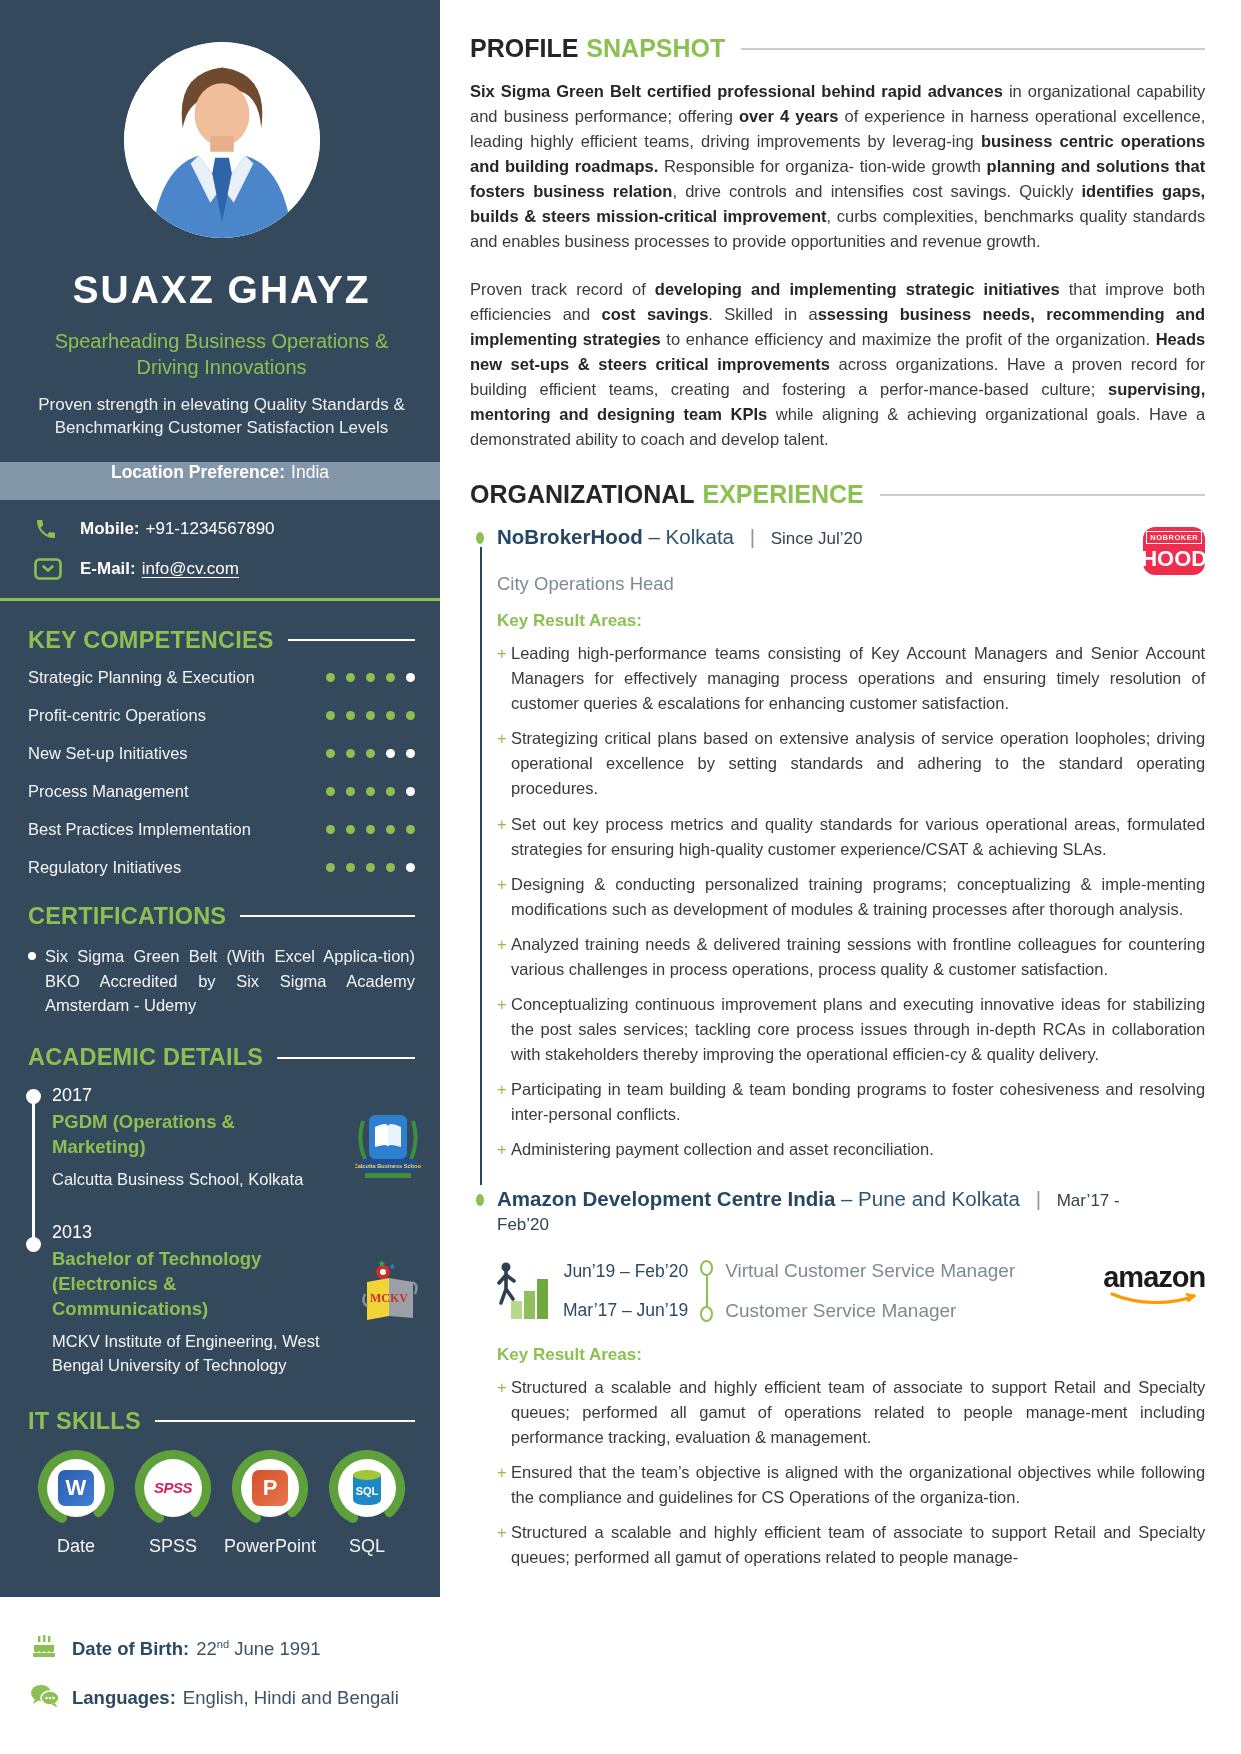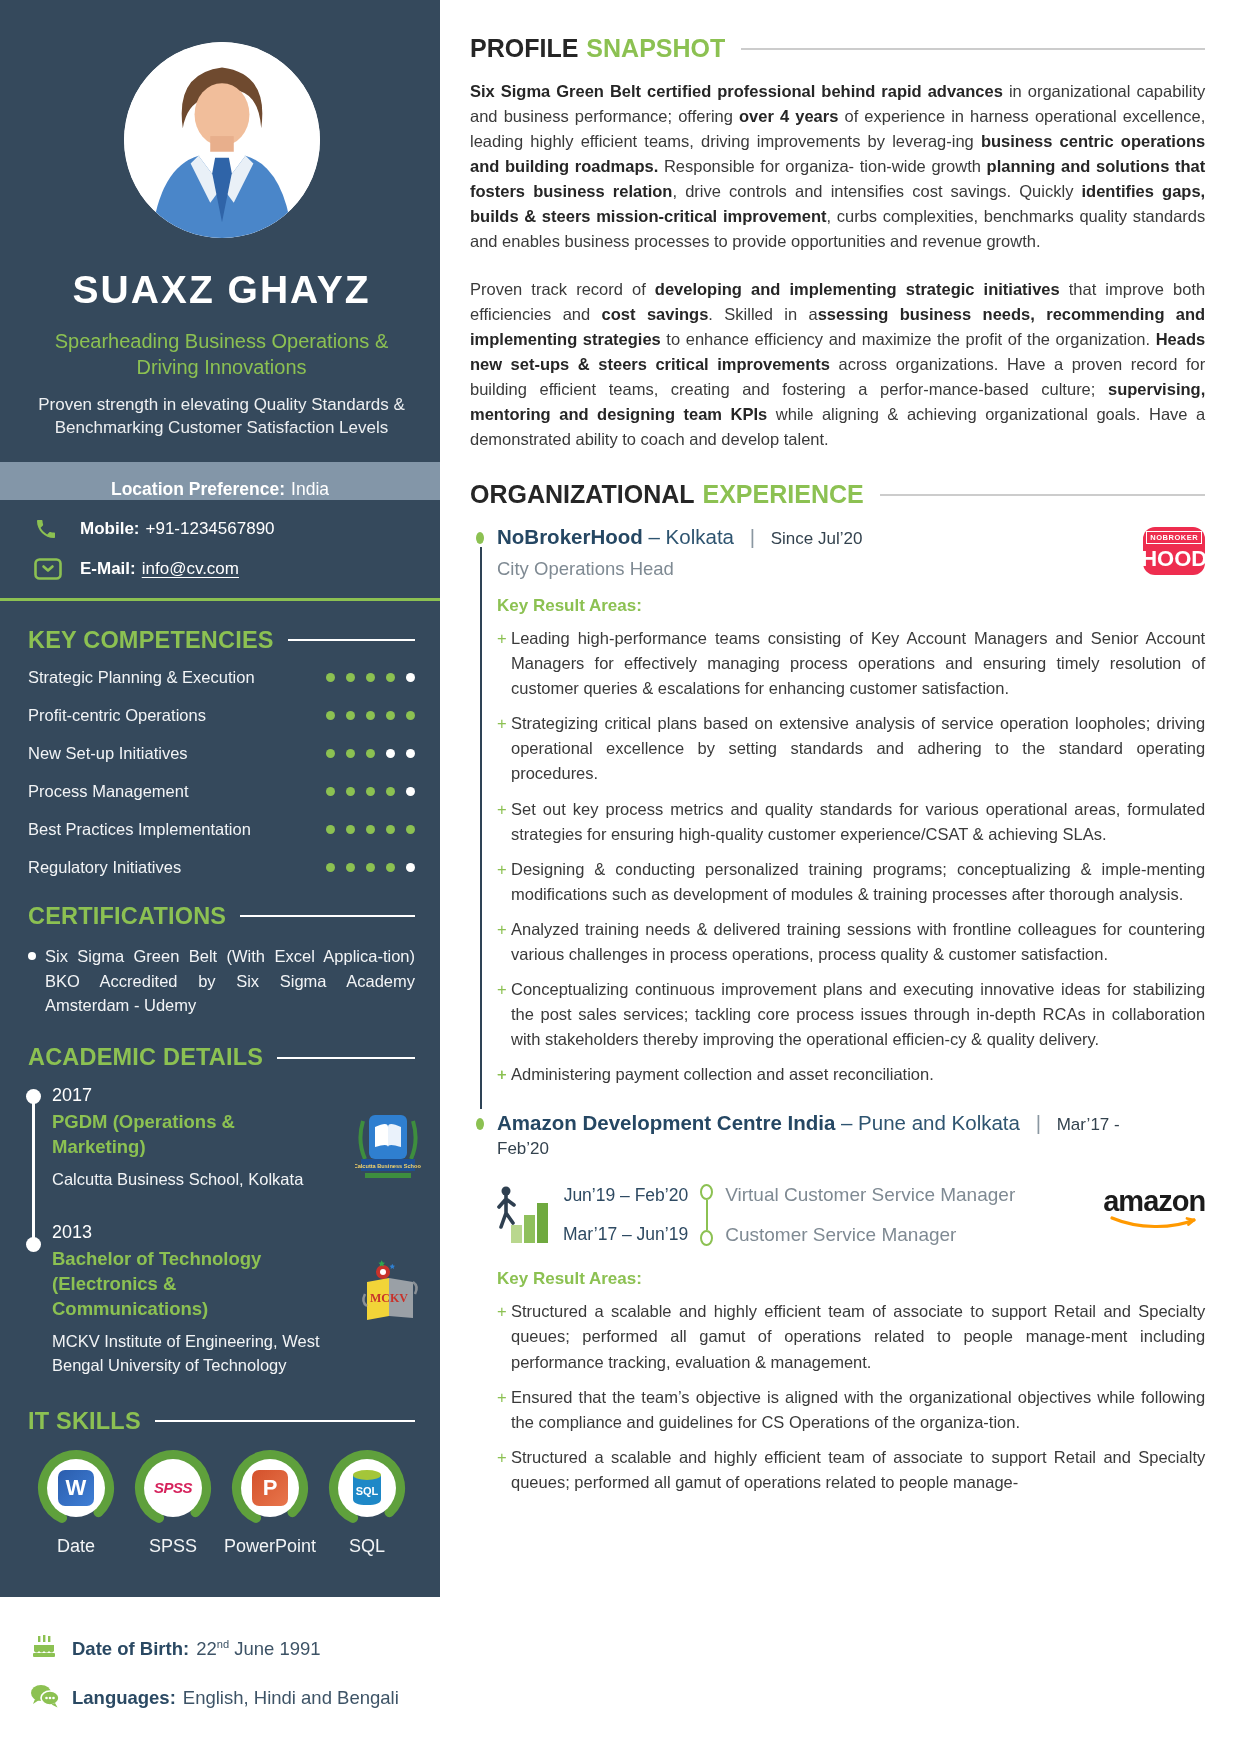--- a/index.html
+++ b/index.html
@@ -6,21 +6,21 @@
   .page{position:relative;width:1241px;height:1754px;overflow:hidden;background:#ffffff;
         font-family:"Liberation Sans","DejaVu Sans",sans-serif;display:flex;}
   
   .left{width:440px;flex:0 0 440px;display:flex;flex-direction:column;}
   .sidebar{height:1597px;background:#35495C;color:#fff;overflow:hidden;box-sizing:border-box;padding:42px 25px 0 28px;}
   .photo-wrap{text-align:center;margin-bottom:26px;}
   .photo{width:196px;height:196px;border-radius:50%;background:#fff;display:inline-block;overflow:hidden;}
   .side-name{font-size:39px;font-weight:bold;letter-spacing:2px;text-align:center;color:#fff;margin:0 0 16px;}
   .tagline{font-size:20px;line-height:1.3;color:#8CC152;text-align:center;margin:0 6px 14px;}
   .subtitle{font-size:17px;line-height:1.35;color:#EDEFF1;text-align:center;margin:0 0 22px;}
-  .loc-bar{margin:0 -25px 0 -28px;background:#8396A8;height:38px;display:flex;align-items:flex-end;justify-content:center;font-size:17.5px;}
+  .loc-bar{margin:0 -25px 0 -28px;background:#8396A8;height:38px;display:flex;align-items:flex-start;justify-content:center;font-size:17.5px;}
   .loc-bar b{margin-right:6px;}
   .contact{margin:16px 0 0 6px;}
   .c-row{display:flex;align-items:center;margin-bottom:14px;}
   .c-ic{width:30px;height:26px;flex:0 0 30px;margin-right:16px;display:flex;align-items:center;}
   .c-row .lbl{font-weight:bold;font-size:17px;margin-right:6px;}
   .c-row .val{font-size:17px;}
   .c-row .val.link{text-decoration:underline;text-underline-offset:3px;}
   .green-divider{height:3px;background:#8CC152;margin:16px -25px 0 -28px;}
   .side-h{display:flex;align-items:center;gap:14px;margin:26px 0 14px;}
   .side-h .t{color:#8CC152;font-size:23.5px;font-weight:bold;letter-spacing:.2px;white-space:nowrap;}
@@ -70,21 +70,21 @@
   .job{position:relative;padding-left:27px;margin-top:8px;}
   .job + .job{margin-top:24px;}
   .job .jdot{position:absolute;left:6px;top:7px;width:8px;height:12px;border-radius:50%;background:#8CC152;}
   .job .rail{position:absolute;left:10px;top:22px;bottom:-22px;width:2px;background:#2E4356;}
   .job-head{position:relative;padding-right:80px;}
   .jh-line{font-size:20.5px;color:#2A4A66;}
   .jh-line .co{font-weight:bold;color:#254763;}
   .jh-line .loc{color:#2E5470;}
   .jh-line .sep{color:#8A97A1;margin:0 10px;font-weight:300;}
   .jh-line .per{font-size:17px;color:#33424E;}
-  .jh-role{font-size:18.5px;color:#7F8A93;margin-top:9px;}
+  .jh-role{font-size:18.5px;color:#7F8A93;margin-top:24px;}
   .job-logo-nbh{position:absolute;right:0;top:2px;width:62px;height:48px;border-radius:12px;background:#EE2D4F;
       display:flex;flex-direction:column;align-items:center;justify-content:center;color:#fff;}
   .job-logo-nbh .l1{font-size:7.5px;font-weight:bold;border:1px solid #fff;padding:1px 3px;letter-spacing:.5px;}
   .job-logo-nbh .l2{font-size:22px;font-weight:900;letter-spacing:0;margin-top:2px;}
   .kra{color:#8CC152;font-weight:bold;font-size:17px;margin:16px 0 10px;}
   ul.kra-list{list-style:none;margin:0;padding:0;}
   ul.kra-list li{position:relative;padding-left:14px;margin-bottom:10px;font-size:16.5px;line-height:1.52;text-align:justify;color:#3A3A3A;}
   ul.kra-list li .plus{position:absolute;left:0;top:0;color:#8CC152;}
   .roles{position:relative;display:flex;align-items:center;gap:12px;margin:18px 0 2px;padding-right:190px;}
   .ladder{flex:0 0 54px;}
@@ -366,21 +366,21 @@
         </span>
       </div>
       <div class="kra">Key Result Areas:</div>
       <ul class="kra-list">
         <li><span class="plus">+</span><span>Leading high-performance teams consisting of Key Account Managers and Senior Account Managers for effectively managing process operations and ensuring timely resolution of customer queries &amp; escalations for enhancing customer satisfaction.</span></li>
         <li><span class="plus">+</span><span>Strategizing critical plans based on extensive analysis of service operation loopholes; driving operational excellence by setting standards and adhering to the standard operating procedures.</span></li>
         <li><span class="plus">+</span><span>Set out key process metrics and quality standards for various operational areas, formulated strategies for ensuring high-quality customer experience/CSAT &amp; achieving SLAs.</span></li>
         <li><span class="plus">+</span><span>Designing &amp; conducting personalized training programs; conceptualizing &amp; imple-menting modifications such as development of modules &amp; training processes after thorough analysis.</span></li>
         <li><span class="plus">+</span><span>Analyzed training needs &amp; delivered training sessions with frontline colleagues for countering various challenges in process operations, process quality &amp; customer satisfaction.</span></li>
         <li><span class="plus">+</span><span>Conceptualizing continuous improvement plans and executing innovative ideas for stabilizing the post sales services; tackling core process issues through in-depth RCAs in collaboration with stakeholders thereby improving the operational efficien-cy &amp; quality delivery.</span></li>
-        <li><span class="plus">+</span></li>
+        <li><span class="plus">+</span><span>Participating in team building &amp; team bonding programs to foster cohesiveness and resolving inter-personal conflicts.</span></li>
         <li><span class="plus">+</span><span>Administering payment collection and asset reconciliation.</span></li>
       </ul>
     </div>
 
     <div class="job">
       <span class="jdot"></span>
       <div class="job-head">
         <div class="jh-line">
           <span class="co">Amazon Development Centre India</span>
           <span class="loc">– Pune and Kolkata</span>

